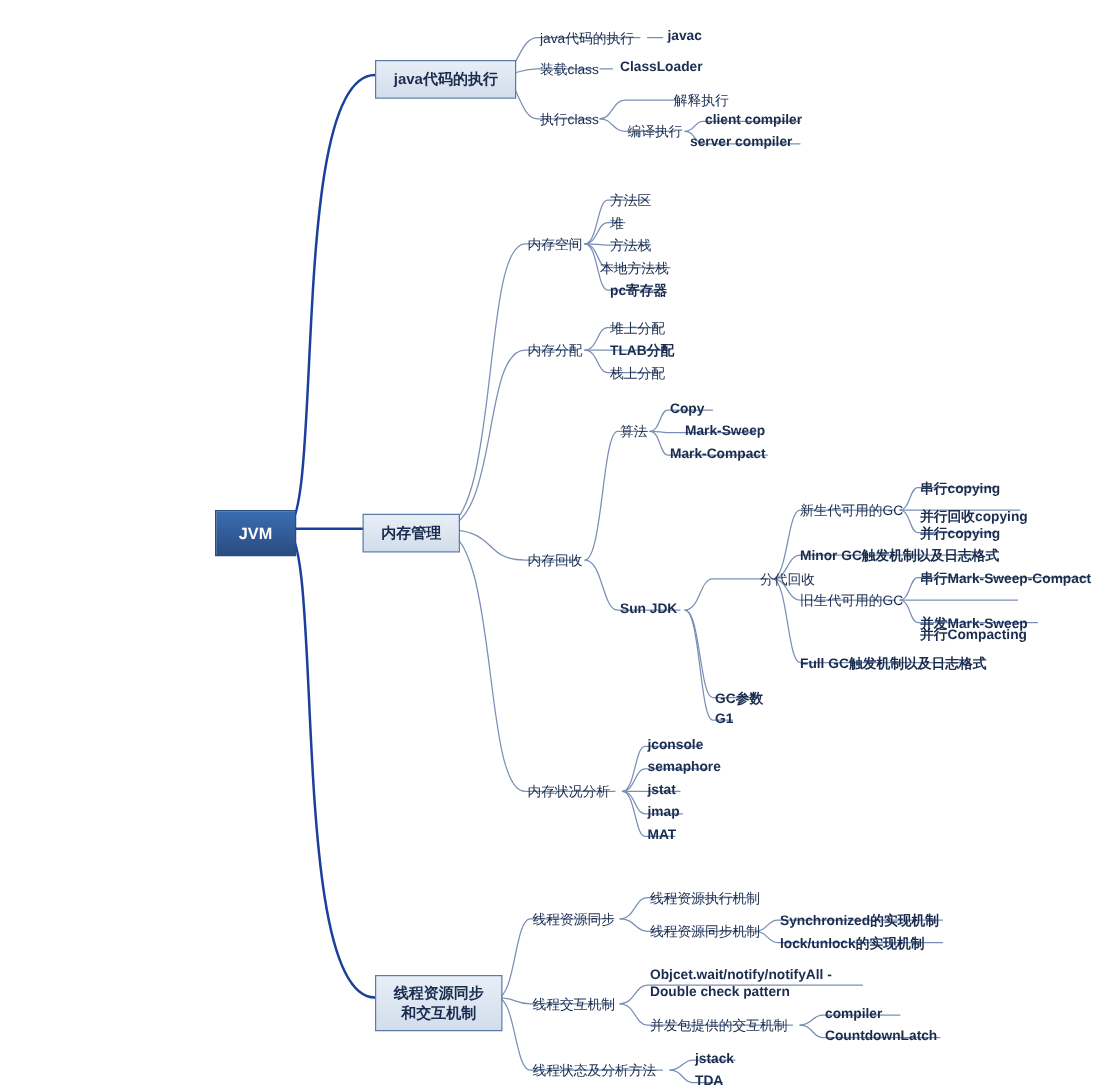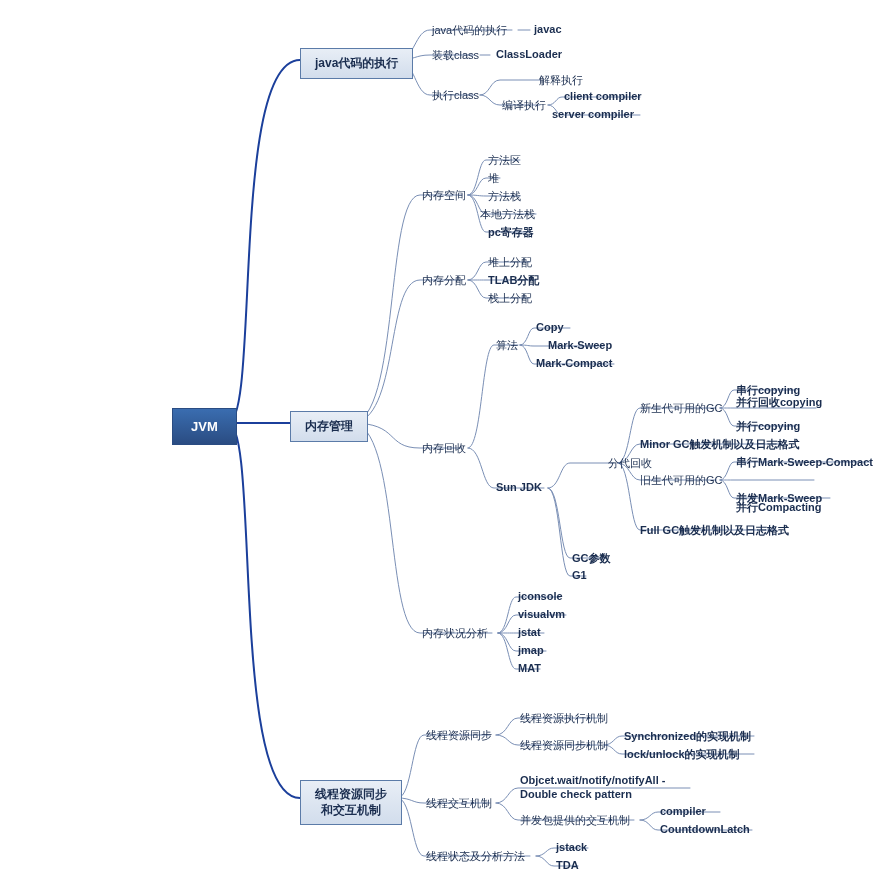--- a/index.html
+++ b/index.html
@@ -170,34 +170,34 @@
 <div class="leaf thin" style="left:422px; top:441px;">内存回收</div>
 <div class="leaf thin" style="left:496px; top:338px;">算法</div>
 <div class="leaf" style="left:536px; top:321px;">Copy</div>
 <div class="leaf" style="left:536px; top:339px;padding-left:12px;">Mark-Sweep</div>
 <div class="leaf" style="left:536px; top:357px;">Mark-Compact</div>
 
 <div class="leaf" style="left:496px; top:481px;">Sun JDK</div>
 <div class="leaf thin" style="left:572px; top:456px;margin-left:36px;">分代回收</div>
 <div class="leaf thin" style="left:640px; top:401px;">新生代可用的GC</div>
 <div class="leaf" style="left:736px; top:383px;">串行copying</div>
-<div class="leaf" style="left:736px; top:395px;">并行回收copying</div>
+<div class="leaf" style="left:736px; top:406px;">并行回收copying</div>
 <div class="leaf" style="left:736px; top:419px;">并行copying</div>
 <div class="leaf" style="left:640px; top:437px;">Minor GC触发机制以及日志格式</div>
 <div class="leaf thin" style="left:640px; top:473px;">旧生代可用的GC</div>
 <div class="leaf" style="left:736px; top:455px;">串行Mark-Sweep-Compact</div>
 <div class="leaf" style="left:736px; top:500px;">并行Compacting</div>
 <div class="leaf" style="left:736px; top:491px;">并发Mark-Sweep</div>
 <div class="leaf" style="left:640px; top:523px;">Full GC触发机制以及日志格式</div>
 <div class="leaf" style="left:572px; top:551px;">GC参数</div>
 <div class="leaf" style="left:572px; top:569px;">G1</div>
 
 <div class="leaf thin" style="left:422px; top:626px;">内存状况分析</div>
 <div class="leaf" style="left:518px; top:590px;">jconsole</div>
-<div class="leaf" style="left:518px; top:608px;">visualvm</div>
+<div class="leaf" style="left:518px; top:608px;">semaphore</div>
 <div class="leaf" style="left:518px; top:626px;">jstat</div>
 <div class="leaf" style="left:518px; top:644px;">jmap</div>
 <div class="leaf" style="left:518px; top:662px;">MAT</div>
 
 <div class="node cat" style="left:300px; top:780px; line-height:1.3;">
   <span>线程资源同步</span><br>
   <span>和交互机制</span>
 </div>
 <div class="leaf thin" style="left:426px; top:728px;">线程资源同步</div>
 <div class="leaf thin" style="left:520px; top:711px;">线程资源执行机制</div>

